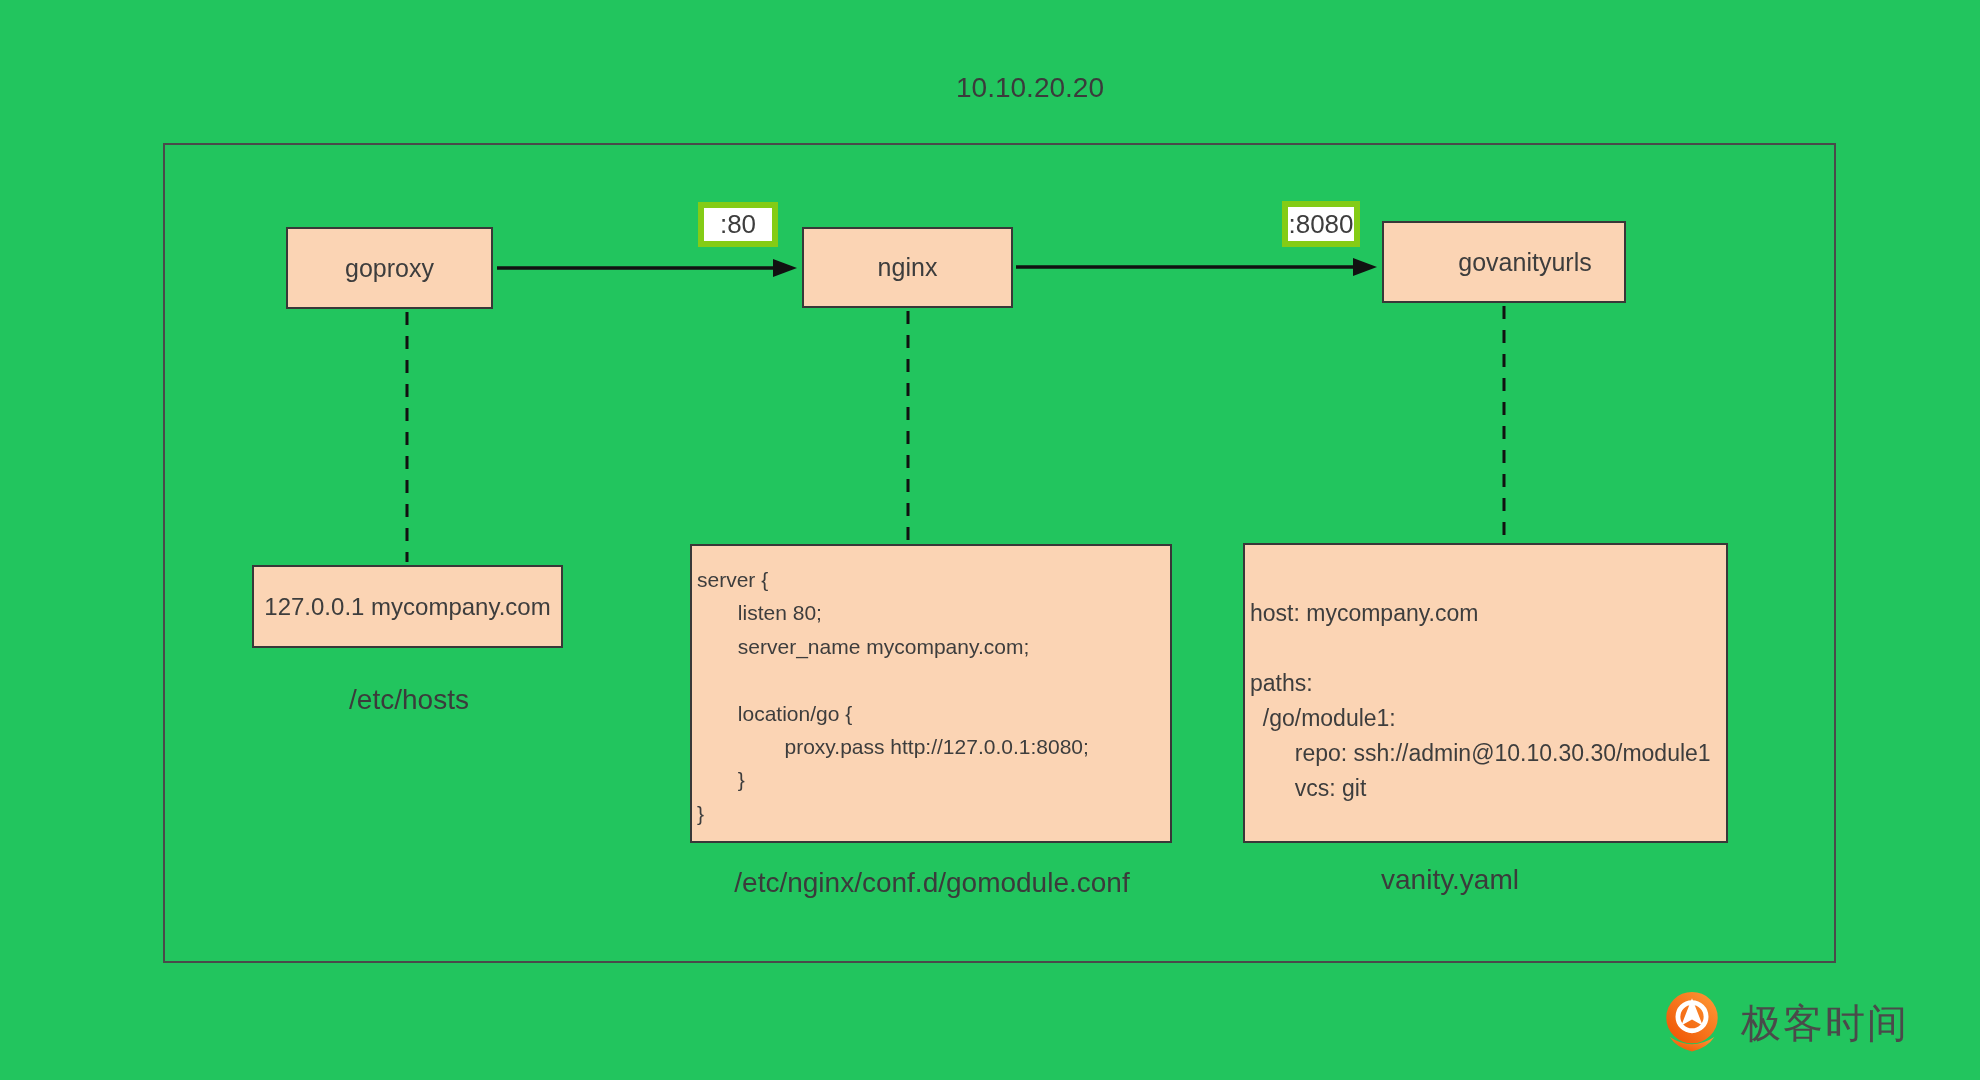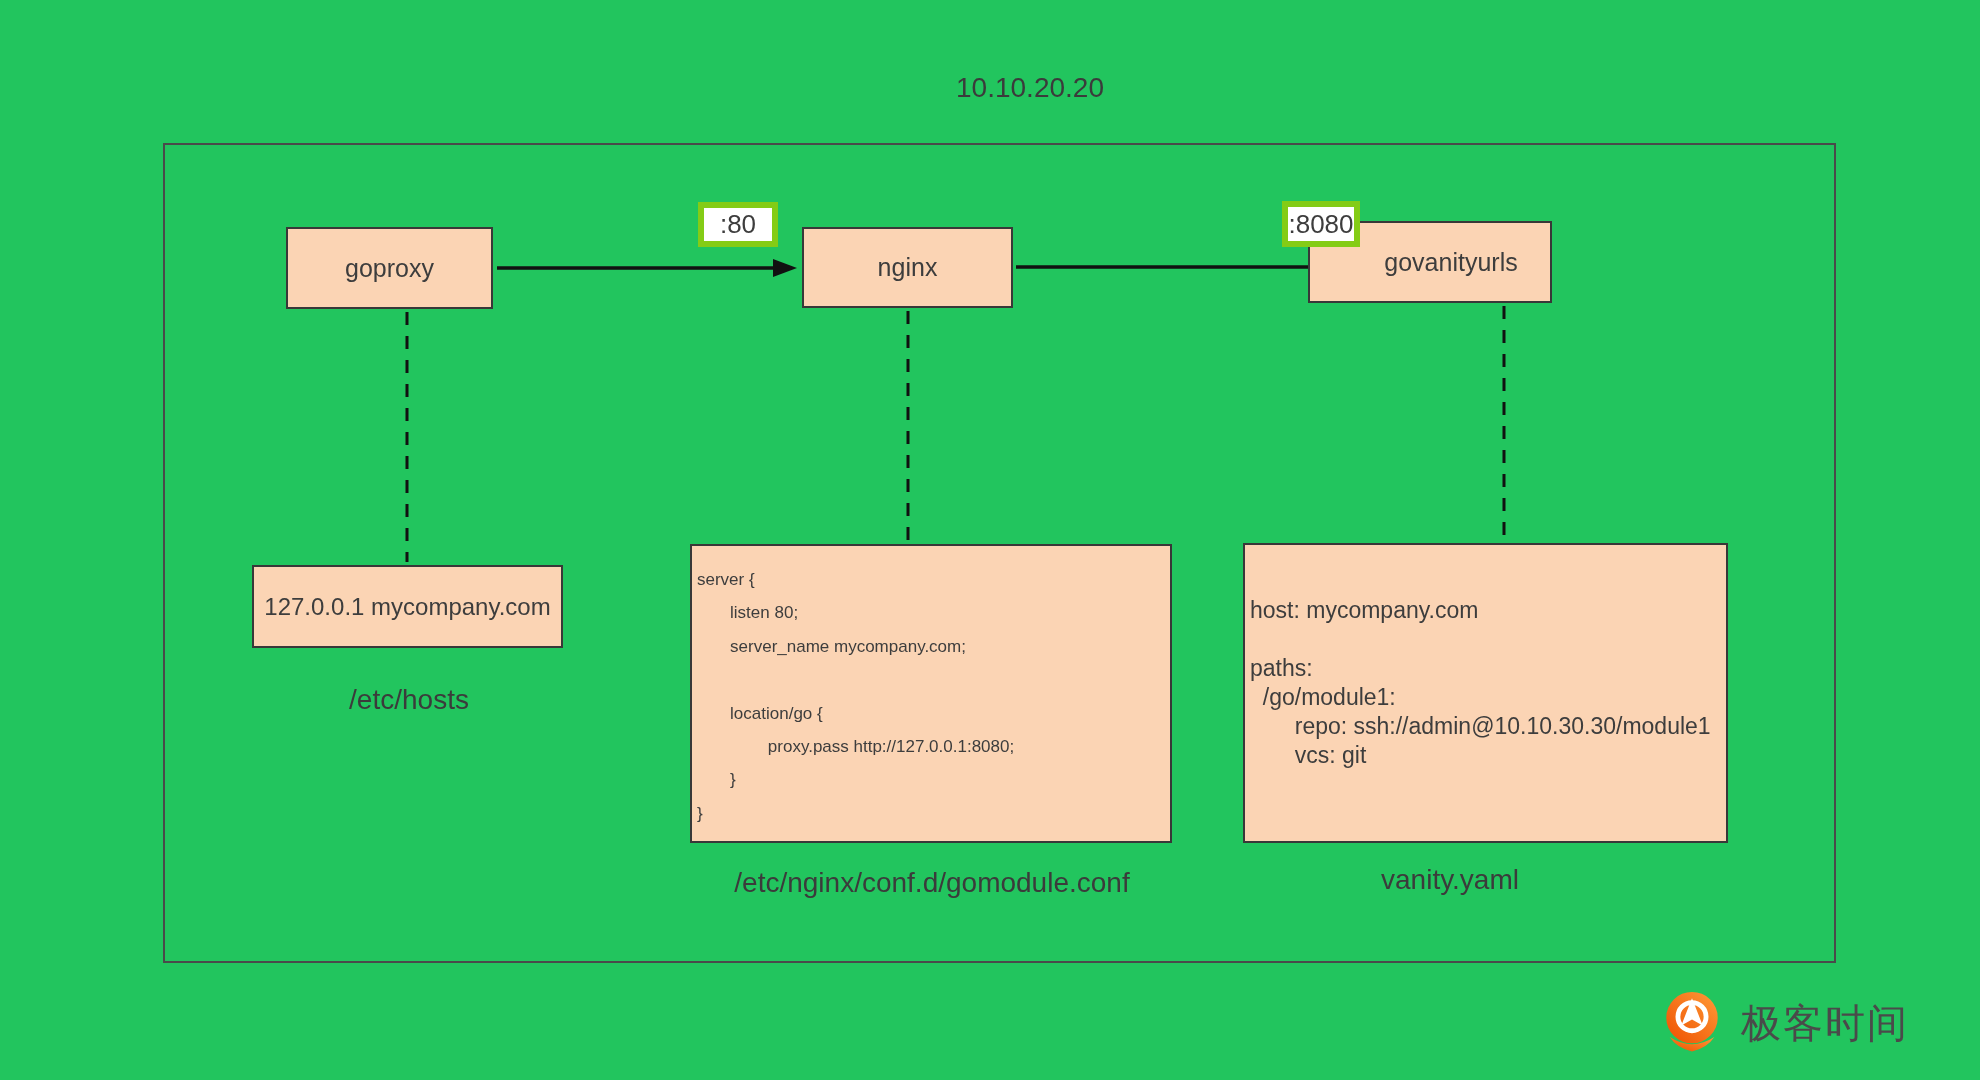--- a/index.html
+++ b/index.html
@@ -47,21 +47,21 @@
     border: 2px solid #383838;
     box-sizing: border-box;
     display: flex;
     align-items: center;
     justify-content: center;
     font-size: 25px;
     color: #3d3d3d;
   }
   .node-goproxy       { left: 286px;  top: 227px; width: 207px; height: 82px; }
   .node-nginx         { left: 802px;  top: 227px; width: 211px; height: 81px; }
-  .node-govanityurls  { left: 1308px; top: 221px; width: 244px; height: 82px; padding-left: 42px; }
+  .node-govanityurls  { left: 1382px; top: 221px; width: 244px; height: 82px; padding-left: 42px; }
   .port {
     position: absolute;
     background: #ffffff;
     border: 6px solid #84cc16;
     box-sizing: border-box;
     display: flex;
     align-items: center;
     justify-content: center;
     font-size: 26px;
     color: #3d3d3d;
@@ -75,27 +75,27 @@
     box-sizing: border-box;
     color: #3d3d3d;
   }
   .config-hosts {
     left: 252px; top: 565px; width: 311px; height: 83px;
     display: flex; align-items: center; justify-content: center;
     font-size: 24px;
   }
   .config-nginx {
     left: 690px; top: 544px; width: 482px; height: 299px;
-    font-size: 17px; line-height: 33.4px;
+    font-size: 21px; line-height: 33.4px;
     white-space: pre;
     padding: 17px 5px 0 5px;
   }
   .config-yaml {
     left: 1243px; top: 543px; width: 485px; height: 300px;
-    font-size: 23px; line-height: 29px;
+    font-size: 23px; line-height: 35px;
     white-space: pre;
     padding: 51px 5px 0 5px;
   }
   .caption {
     position: absolute;
     font-size: 28px;
     color: #3b3b3b;
     text-align: center;
   }
   .caption-hosts { left: 259px;  top: 684px; width: 300px; }

